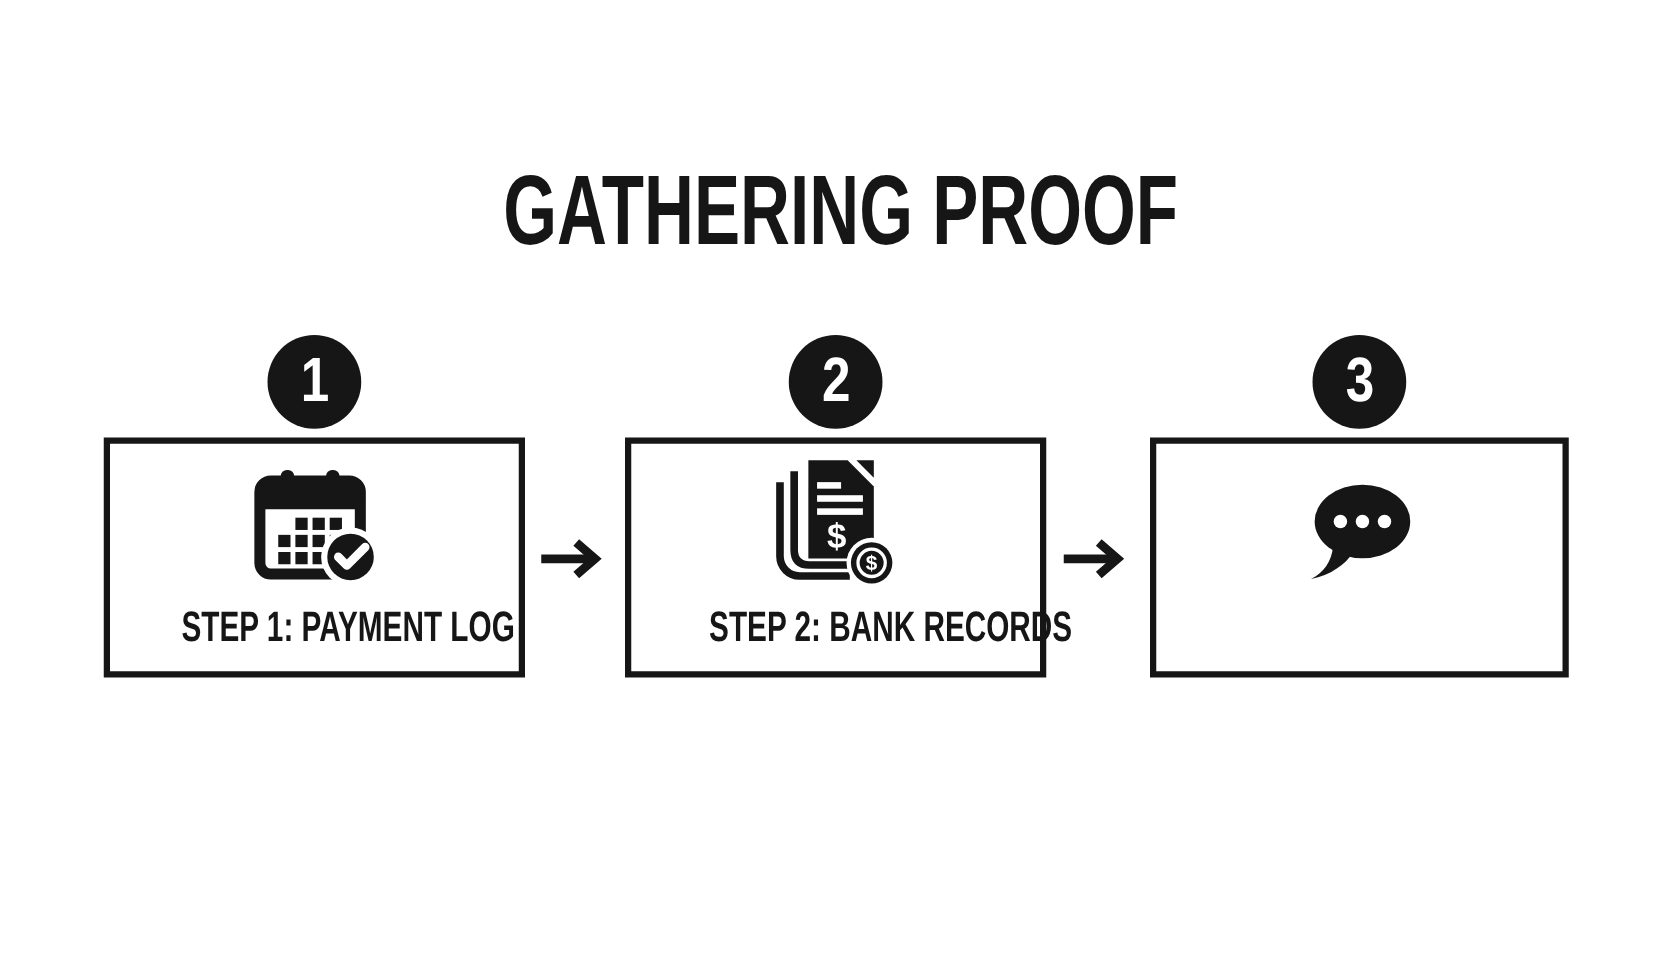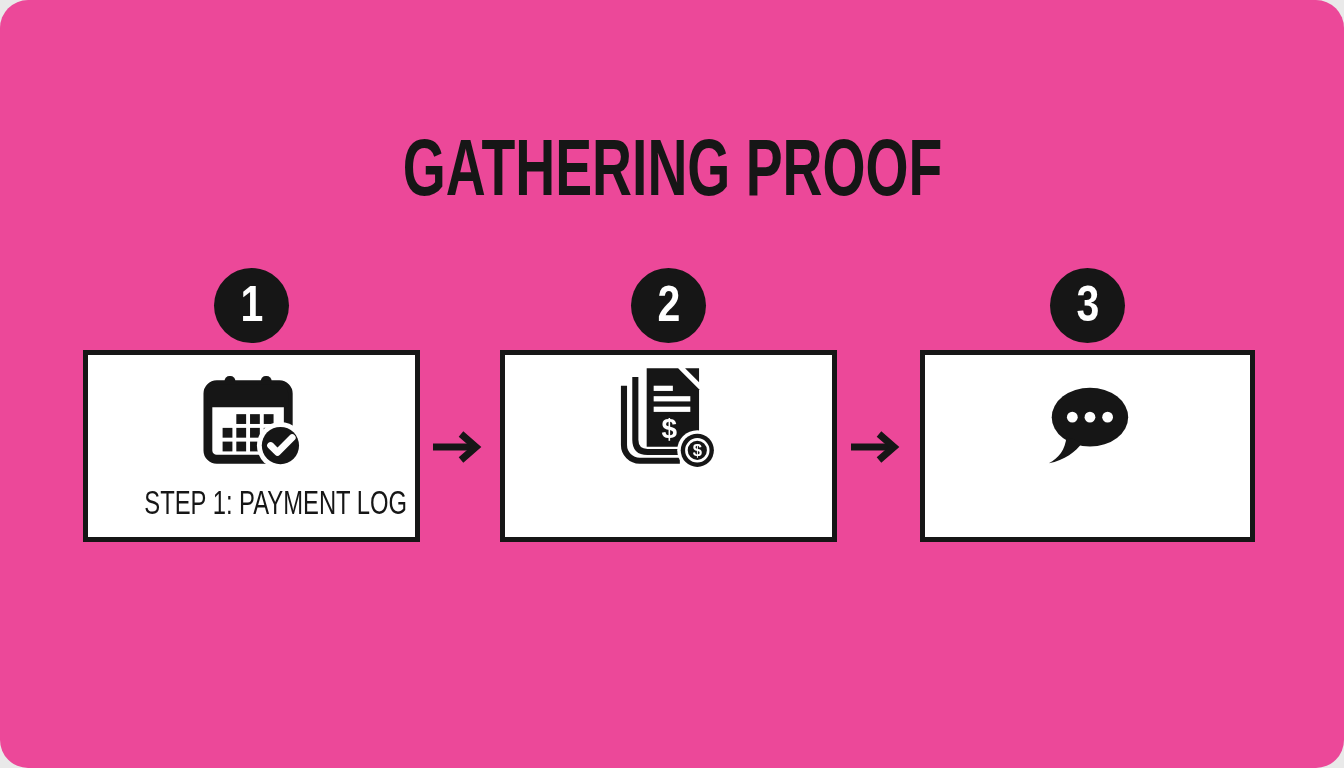--- a/index.html
+++ b/index.html
@@ -1,25 +1,24 @@
 <!DOCTYPE html>
 <html><head>
 <meta charset="utf-8">
 <style>
   * { margin:0; padding:0; box-sizing:border-box; }
   html,body { background:#e9e9e9; }
   .canvas {
     position:relative;
     width:1344px; height:768px;
-    background:#ec4899;
+    background:#ffffff;
     color:#161616;
     font-family:"Liberation Sans", sans-serif;
     overflow:hidden;
     margin:0 auto;
-    border-radius:28px;
   }
   .title {
     position:absolute;
     top:122px; left:0; right:0;
     text-align:center;
     font-size:79px;
     font-weight:bold;
     letter-spacing:0px;
     white-space:nowrap;
   }
@@ -68,21 +67,21 @@
     justify-content:center;
   }
   .iw-cal { top:18px; }
   .iw-doc { top:8px; }
   .iw-bub { top:28px; }
   .box-label {
     position:absolute;
     bottom:15px; left:0; right:0;
     text-align:center;
     font-size:34px;
-    font-weight:normal;
+    font-weight:bold;
     white-space:nowrap;
   }
   .box-label .squeeze {
     display:inline-block;
     transform:scaleX(0.70);
     transform-origin:50% 50%;
   }
   .connector {
     position:absolute;
     top:425px;
@@ -153,20 +152,23 @@
           <rect x="42" y="26" width="22" height="6" fill="#ffffff"></rect>
           <rect x="42" y="38" width="42" height="6" fill="#ffffff"></rect>
           <rect x="42" y="50" width="42" height="6" fill="#ffffff"></rect>
           <text x="60" y="86" font-family="Liberation Sans, sans-serif" font-size="32" font-weight="bold" fill="#ffffff" text-anchor="middle">$</text>
           <circle cx="92" cy="100" r="23" fill="#ffffff"></circle>
           <circle cx="92" cy="100" r="19" fill="#161616"></circle>
           <circle cx="92" cy="100" r="12.5" fill="none" stroke="#ffffff" stroke-width="3"></circle>
           <text x="92" y="107" font-family="Liberation Sans, sans-serif" font-size="19" font-weight="bold" fill="#ffffff" text-anchor="middle">$</text>
         </svg>
       </div>
+      <div class="box-label">
+        <span class="squeeze">STEP 2: BANK RECORDS</span>
+      </div>
     </div>
   </div>
 
   <div class="connector conn-2">
     <svg width="56" height="44" viewBox="0 0 54 44" aria-hidden="true">
       <path d="M2,22 H42" stroke="#161616" stroke-width="7" fill="none"></path>
       <path d="M30,9 L45,22 L30,35" stroke="#161616" stroke-width="7" fill="none" stroke-linejoin="miter"></path>
     </svg>
   </div>
 

